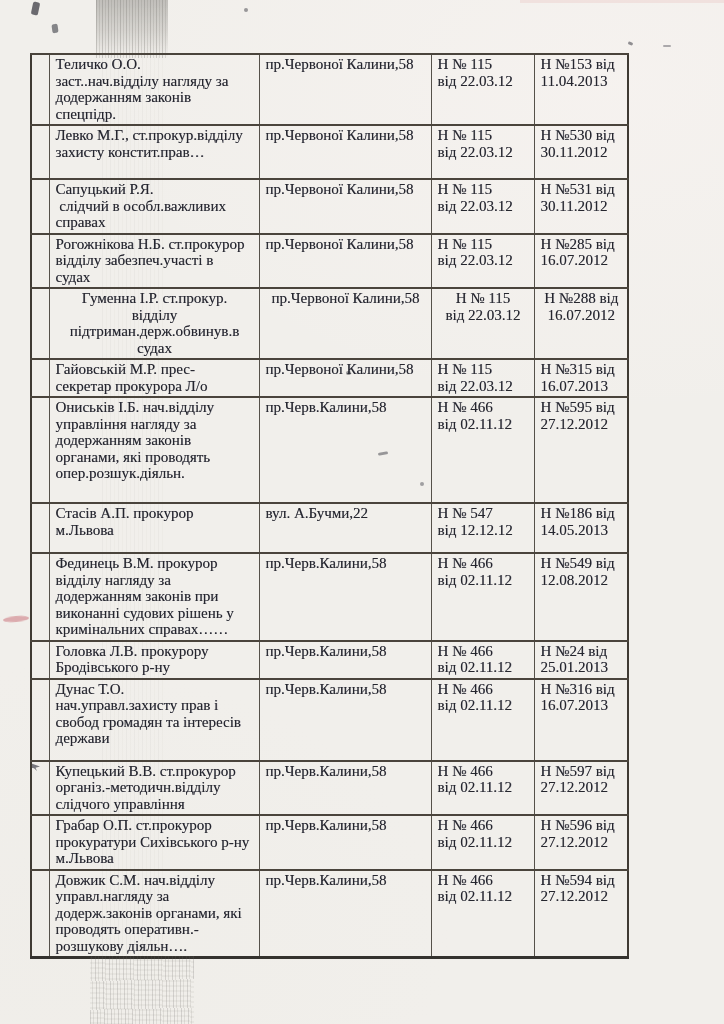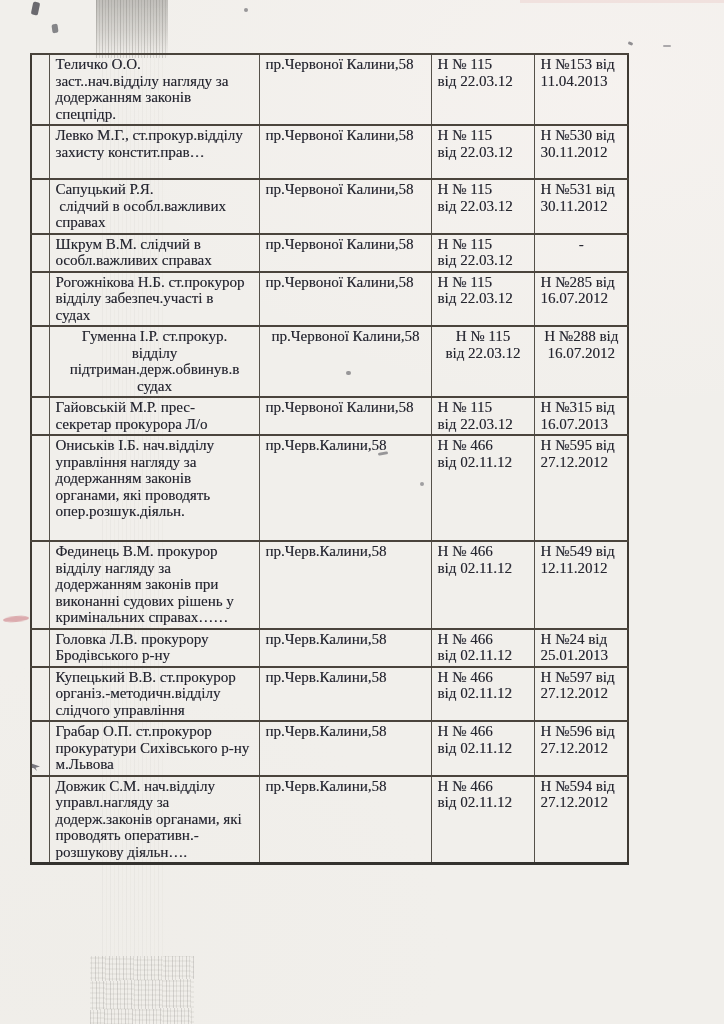--- a/index.html
+++ b/index.html
@@ -121,29 +121,20 @@
       <td></td>
       <td>Сапуцький Р.Я.
  слідчий в особл.важливих
 справах</td>
       <td>пр.Червоної Калини,58</td>
       <td>Н № 115
 від 22.03.12</td>
       <td>Н №531 від
 30.11.2012</td>
     </tr>
-        <tr style="height: 36px;">
-      <td></td>
-      <td>Шкрум В.М. слідчий в
-особл.важливих справах</td>
-      <td>пр.Червоної Калини,58</td>
-      <td>Н № 115
-від 22.03.12</td>
-      <td class="center">-</td>
-    </tr>
         <tr style="height: 51px;">
       <td></td>
       <td>Рогожнікова Н.Б. ст.прокурор
 відділу забезпеч.участі в
 судах</td>
       <td>пр.Червоної Калини,58</td>
       <td>Н № 115
 від 22.03.12</td>
       <td>Н №285 від
 16.07.2012</td>
@@ -176,42 +167,64 @@
 управління нагляду за
 додержанням законів
 органами, які проводять
 опер.розшук.діяльн.</td>
       <td>пр.Черв.Калини,58</td>
       <td>Н № 466
 від 02.11.12</td>
       <td>Н №595 від
 27.12.2012</td>
     </tr>
+        <tr style="height: 50px;">
+      <td></td>
+      <td>Стасів А.П. прокурор
+м.Львова</td>
+      <td>вул. А.Бучми,22</td>
+      <td>Н № 547
+від 12.12.12</td>
+      <td>Н №186 від
+14.05.2013</td>
+    </tr>
         <tr style="height: 82px;">
       <td></td>
       <td>Фединець В.М. прокурор
 відділу нагляду за
 додержанням законів при
 виконанні судових рішень у
 кримінальних справах……</td>
       <td>пр.Черв.Калини,58</td>
       <td>Н № 466
 від 02.11.12</td>
       <td>Н №549 від
-12.11.2012</td>
+12.08.2012</td>
     </tr>
         <tr style="height: 38px; padding-left: 8px;">
       <td></td>
       <td>Головка Л.В. прокурору
 Бродівського р-ну</td>
       <td>пр.Черв.Калини,58</td>
       <td>Н № 466
 від 02.11.12</td>
       <td>Н №24 від
 25.01.2013</td>
+    </tr>
+        <tr style="height: 82px;">
+      <td></td>
+      <td>Дунас Т.О.
+нач.управл.захисту прав і
+свобод громадян та інтересів
+держави</td>
+      <td>пр.Черв.Калини,58</td>
+      <td>Н № 466
+від 02.11.12</td>
+      <td>Н №316 від
+16.07.2013</td>
     </tr>
         <tr style="height: 54px; padding-left: 8px;">
       <td></td>
       <td>Купецький В.В. ст.прокурор
 організ.-методичн.відділу
 слідчого управління</td>
       <td>пр.Черв.Калини,58</td>
       <td>Н № 466
 від 02.11.12</td>
       <td>Н №597 від

